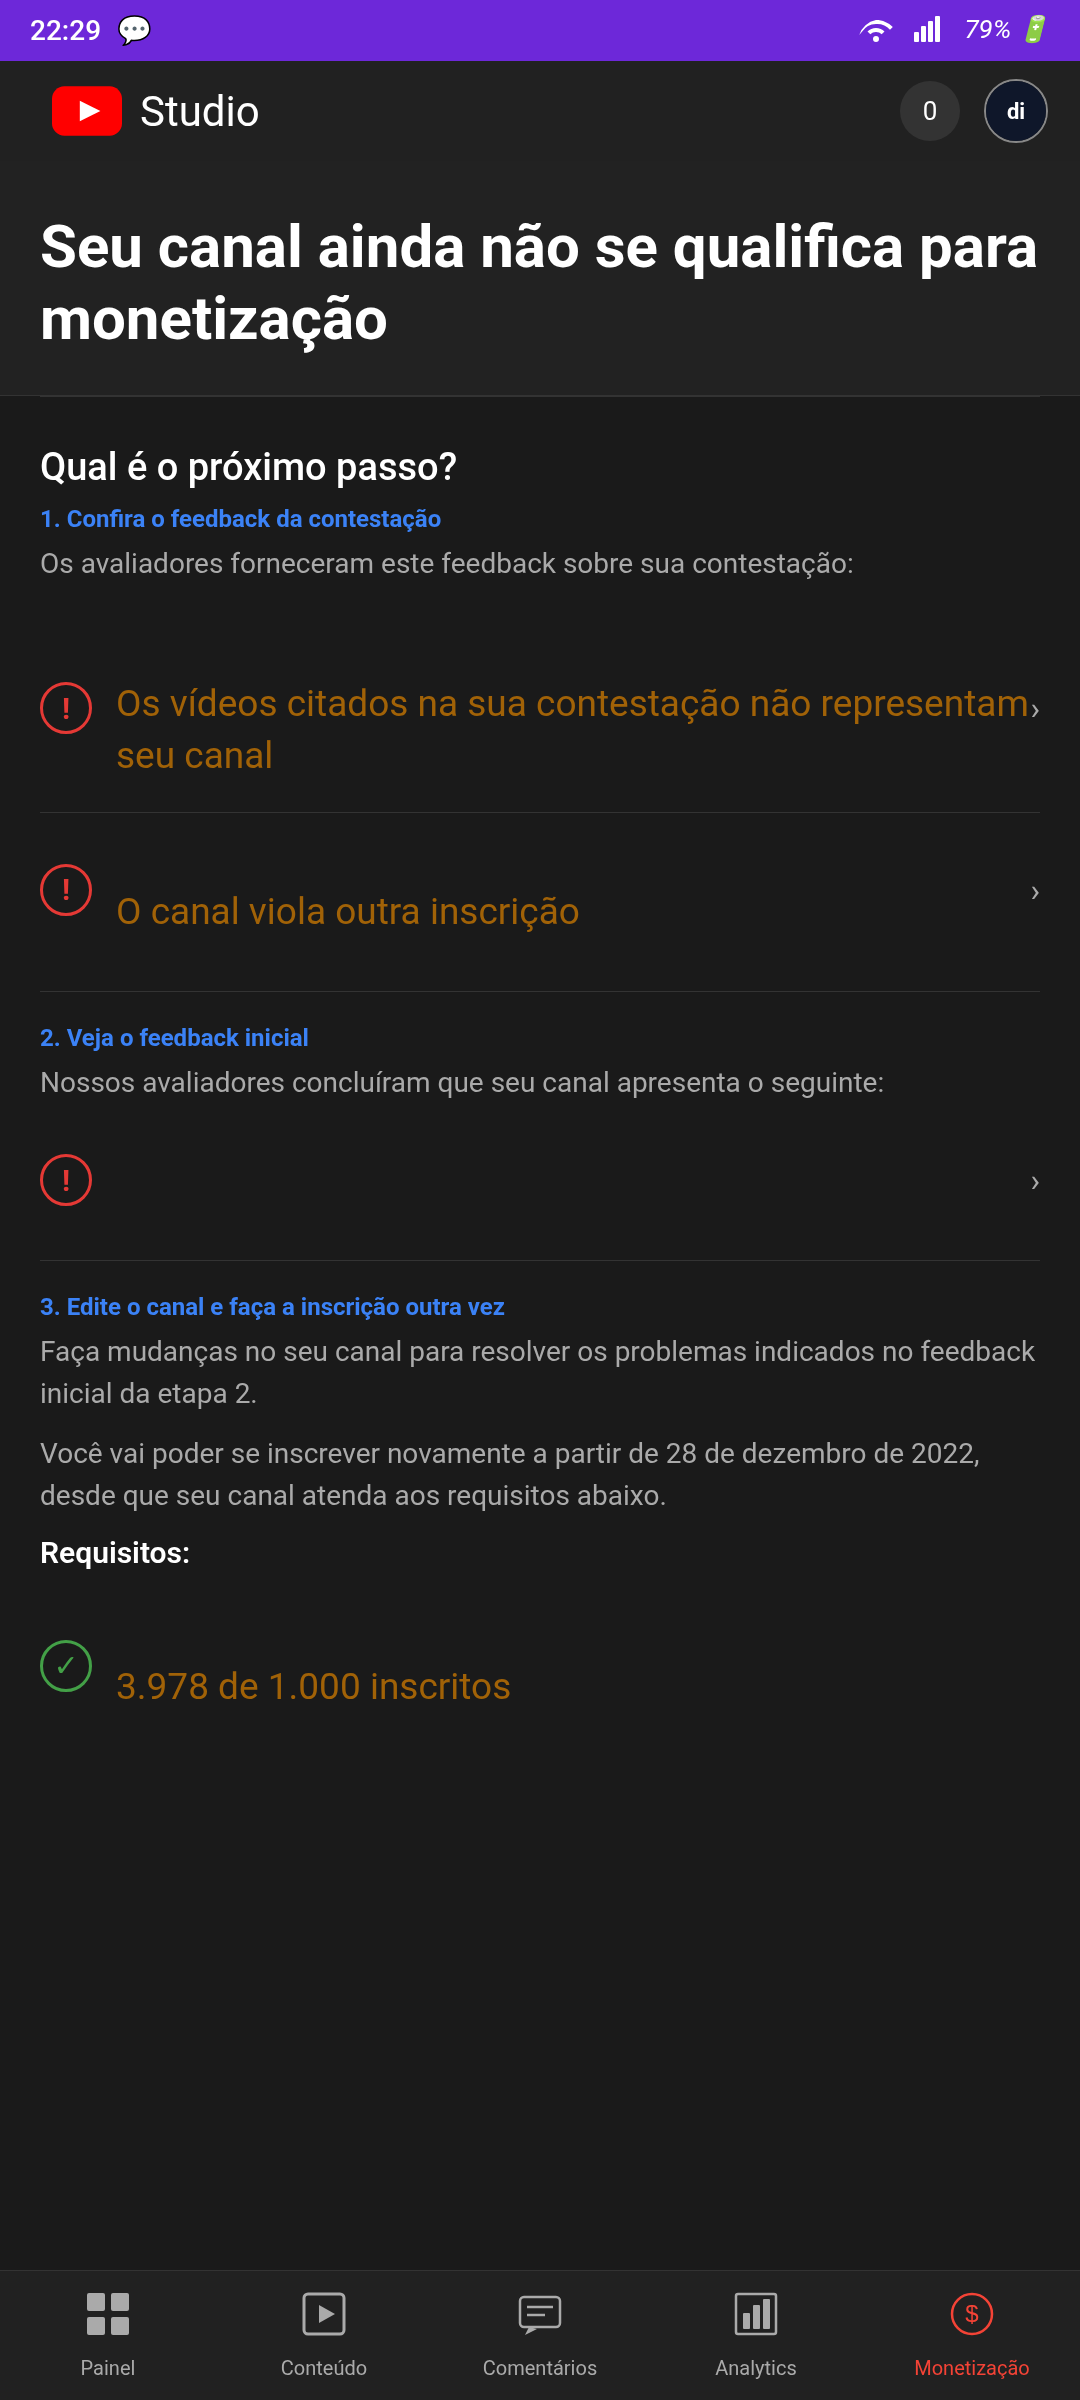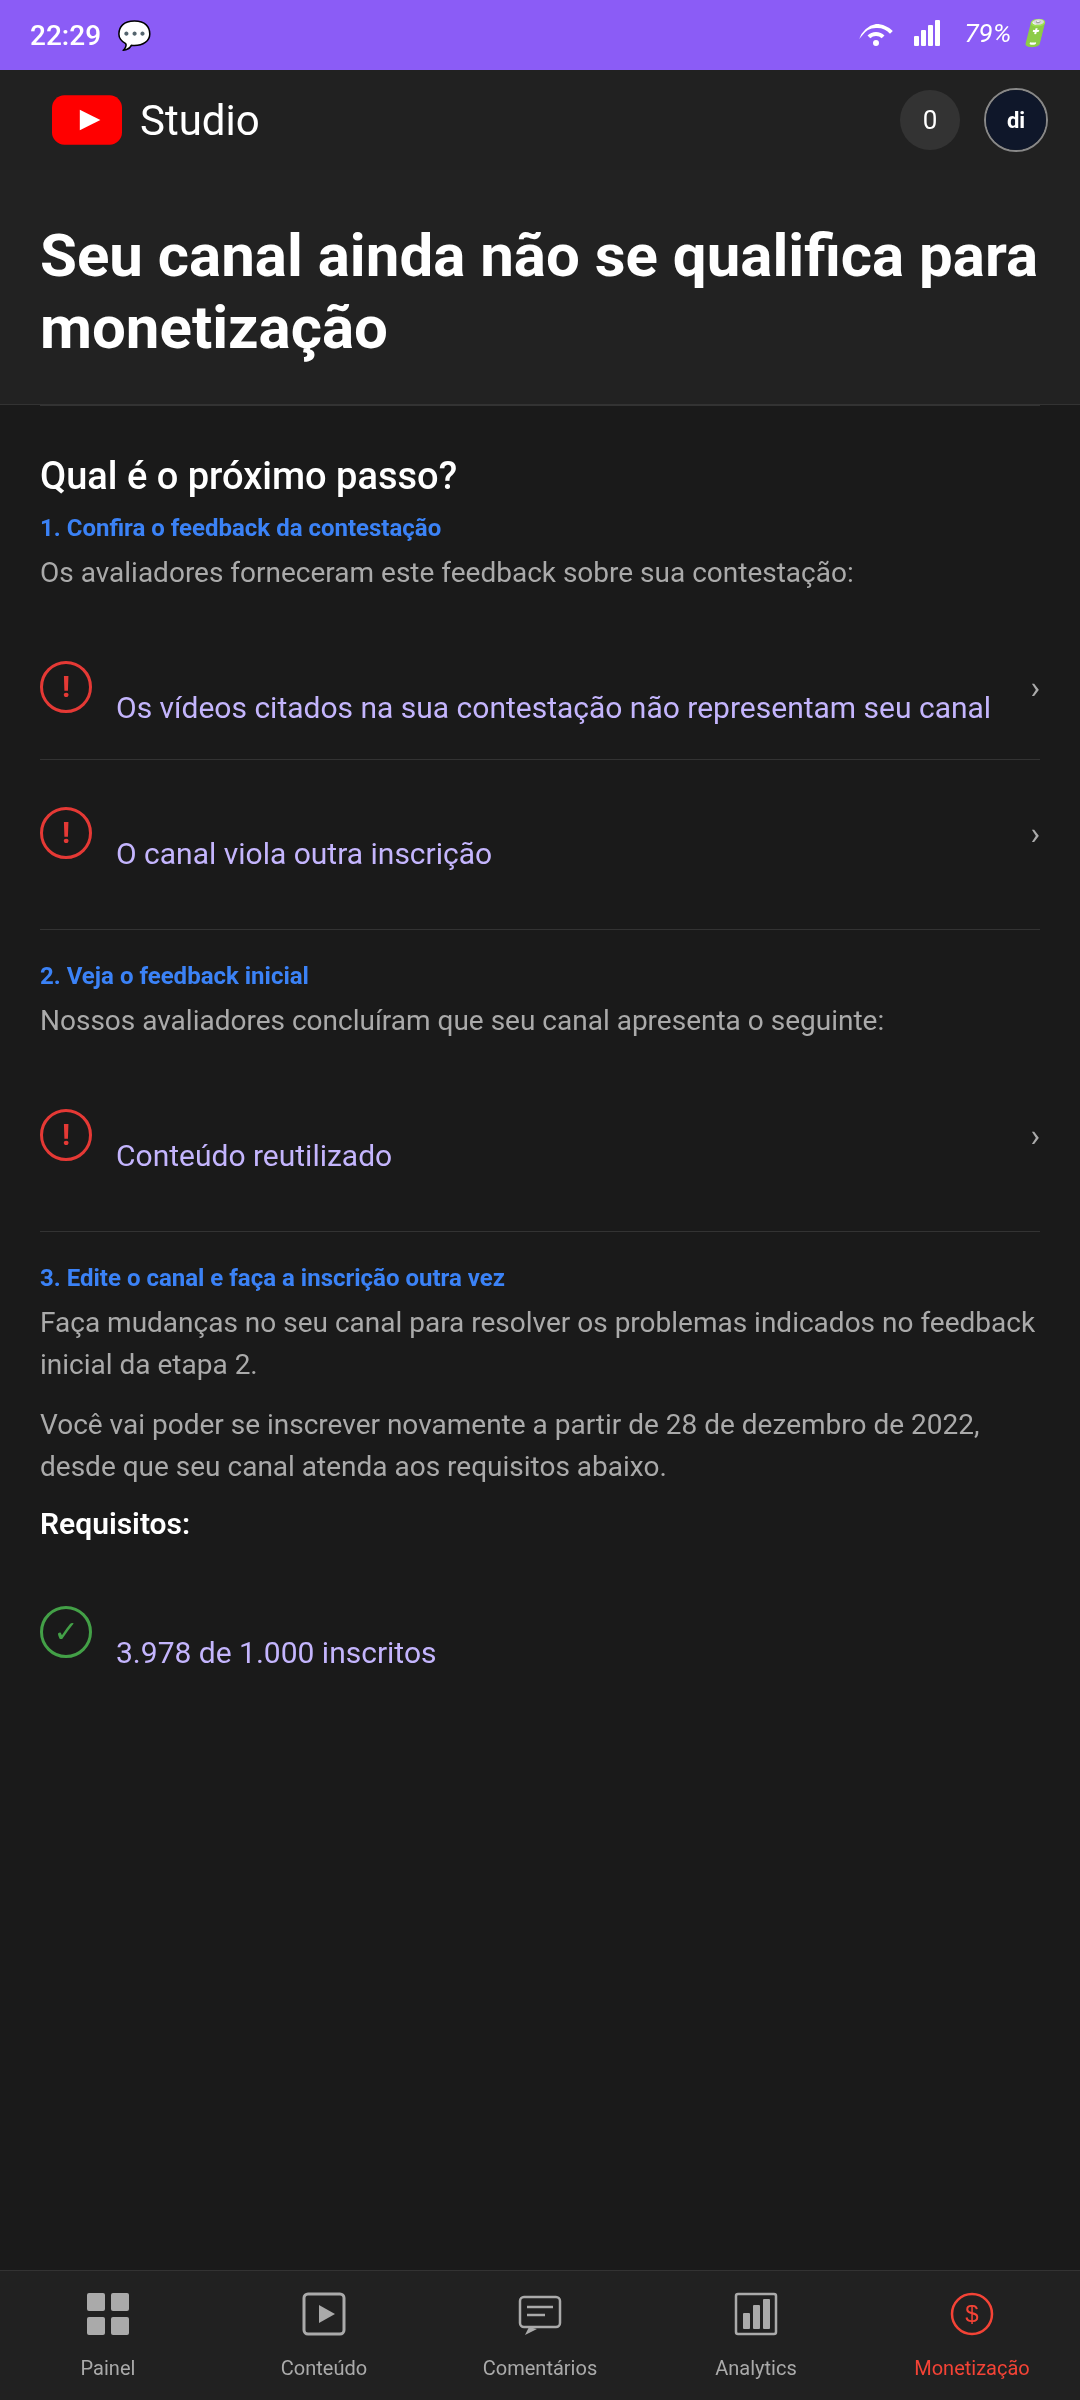--- a/index.html
+++ b/index.html
@@ -9,26 +9,26 @@
       color: #ffffff;
       font-family: 'Roboto', Arial, sans-serif;
       width: 1080px;
       min-height: 2400px;
       overflow-x: hidden;
       font-size: 32px;
     }
 
     
     .status-bar {
-      background: #8b5cf6;
+      background: #6d28d9;
       display: flex;
       align-items: center;
       justify-content: space-between;
       padding: 10px 30px;
-      height: 70px;
+      height: 61px;
     }
     .status-left {
       font-size: 28px;
       font-weight: 500;
       color: #fff;
       display: flex;
       align-items: center;
       gap: 16px;
     }
     .status-right {
@@ -196,22 +196,22 @@
       border-radius: 50%;
       border: 3px solid #43a047;
       display: flex;
       align-items: center;
       justify-content: center;
       color: #43a047;
       font-size: 30px;
       flex-shrink: 0;
     }
     .list-item-text {
-      font-size: 30px;
-      color: #c4b5fd;
+      font-size: 37px;
+      color: #a16207;
       flex: 1;
       line-height: 1.4;
       margin-top: 43px;
     }
     .chevron {
       color: #aaa;
       font-size: 32px;
       flex-shrink: 0;
     }
 
@@ -360,21 +360,20 @@
     </div>
 
     <div style="margin-bottom: 24px; border-top: 1px solid #333; padding-top: 32px;">
       <p class="step-label">2. Veja o feedback inicial</p>
       <p class="step-desc">Nossos avaliadores concluíram que seu canal apresenta o seguinte:</p>
 
       <div>
         <div class="list-item">
           <div class="list-item-left">
             <div class="warning-icon">!</div>
-            <span class="list-item-text">Conteúdo reutilizado</span>
           </div>
           <span class="chevron">›</span>
         </div>
       </div>
     </div>
 
     <div style="border-top: 1px solid #333; padding-top: 32px;">
       <p class="step-label">3. Edite o canal e faça a inscrição outra vez</p>
       <p class="step3-desc1">Faça mudanças no seu canal para resolver os problemas indicados no feedback inicial da etapa 2.</p>
       <p class="step3-desc2">Você vai poder se inscrever novamente a partir de 28 de dezembro de 2022, desde que seu canal atenda aos requisitos abaixo.</p>

